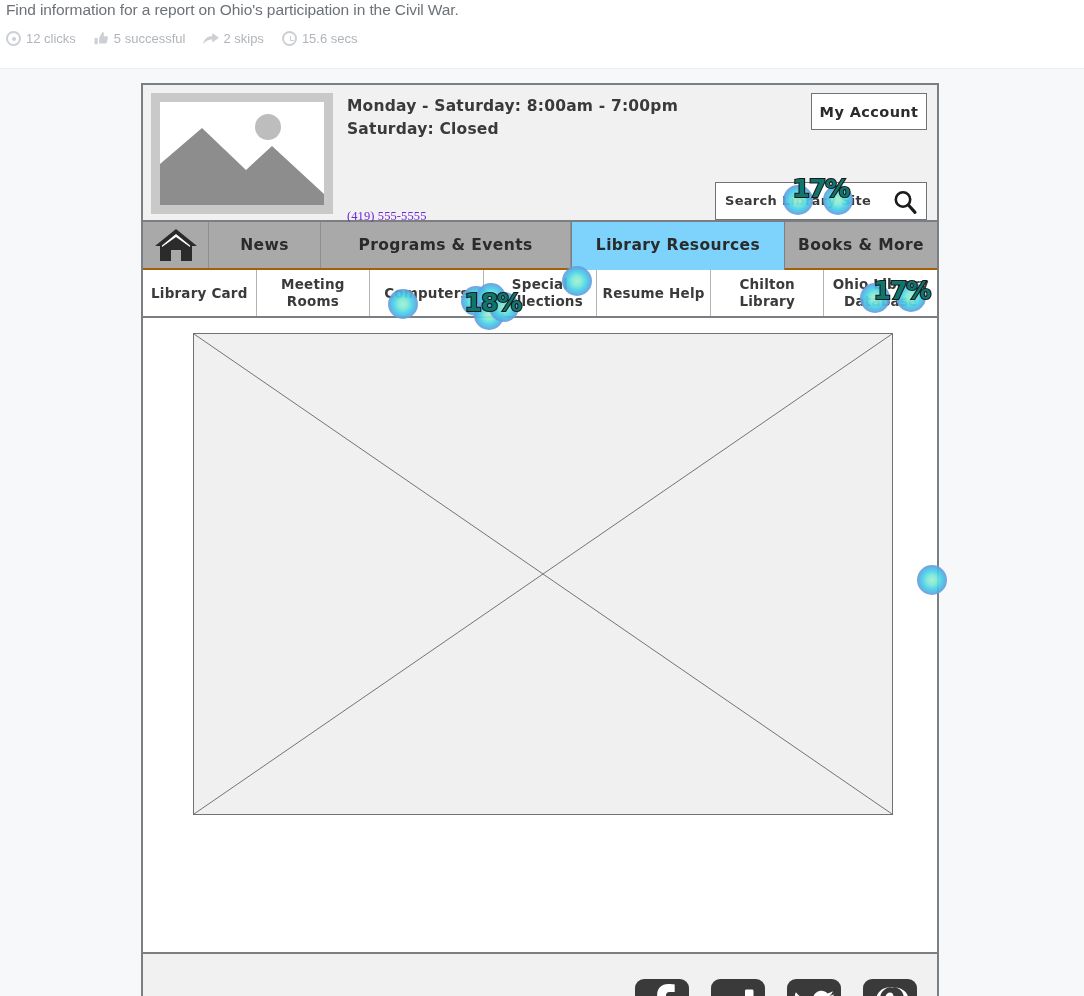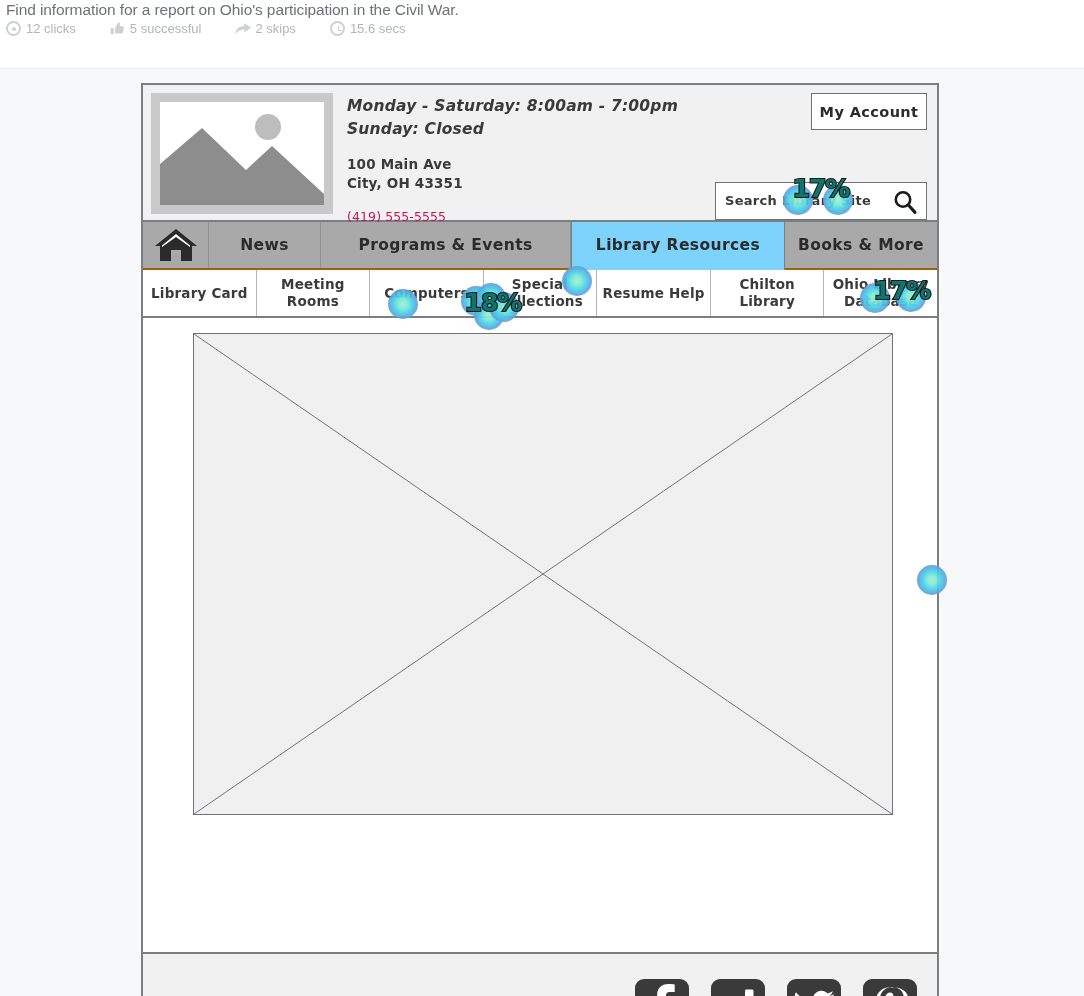--- a/index.html
+++ b/index.html
@@ -15,22 +15,22 @@
     position:absolute;left:0;top:0;width:1084px;height:68px;
     background:#ffffff;
   }
   #task-title{
     position:absolute;left:6px;top:1px;
     font-size:15.5px;color:#6d7278;letter-spacing:-.1px;
     white-space:nowrap;
     text-align:center;
   }
   #stats{
-    position:absolute;left:6px;top:21px;
-    display:flex;align-items:center;gap:16px;
+    position:absolute;left:6px;top:31px;
+    display:flex;align-items:center;gap:0px;
     font-size:13px;color:#b7bcc2;white-space:nowrap;
   }
   .stat{display:flex;align-items:center;margin-right:18px;}
   .stat .st-ico{
     width:15px;height:15px;margin-right:5px;display:inline-block;
     flex:0 0 auto;position:relative;
   }
   .stat .st-txt{color:#b0b5bb;}
   
   .ico-bullseye{border:2px solid #ccd0d5;border-radius:50%;box-sizing:border-box;}
@@ -71,30 +71,29 @@
   #logo-box{
     position:absolute;left:8px;top:8px;width:182px;height:121px;
     background:#ffffff;border:9px solid #c9c9c9;box-sizing:border-box;
     overflow:hidden;
   }
   #logo-box .mountain{position:absolute;left:0;top:0;width:100%;height:100%;}
   #hours{
     position:absolute;left:204px;top:10px;
     font-size:15.5px;color:#3a3a3a;line-height:23px;font-weight:bold;
     letter-spacing:.2px;
-    font-style:italic;
   }
   #addr{
     position:absolute;left:204px;top:70px;
     font-size:13.5px;color:#3a3a3a;line-height:19px;font-weight:bold;
     letter-spacing:.2px;
   }
   #phone{
     position:absolute;left:204px;top:124px;
-    font-size:12.5px;color:#be185d;letter-spacing:.1px;
+    font-size:12.5px;color:#6d28d9;letter-spacing:.1px;font-family:Liberation Serif, serif;
   }
   #account-btn{
     position:absolute;left:668px;top:8px;width:116px;height:37px;
     background:#ffffff;border:1px solid #6f7377;box-sizing:border-box;
     display:flex;align-items:center;justify-content:center;
     font-size:14.5px;color:#2b2b2b;font-weight:bold;letter-spacing:.4px;
     cursor:pointer;
   }
   #search-wrap{
     position:absolute;left:572px;top:97px;width:212px;height:38px;
@@ -231,27 +230,23 @@
       <div id="logo-box">
         <svg class="mountain" viewBox="0 0 164 103" preserveAspectRatio="none">
           <rect x="0" y="0" width="164" height="103" fill="#ffffff"></rect>
           <circle cx="108" cy="25" r="13" fill="#bdbdbd"></circle>
           <path d="M0 103 L0 62 L42 26 L86 68 L112 44 L164 92 L164 103 Z" fill="#8d8d8d"></path>
         </svg>
       </div>
 
       <div id="hours">
         <div>Monday - Saturday: 8:00am - 7:00pm</div>
-        <div>Sunday: Closed</div>
-      </div>
-
-      <div id="addr">
-        <div>100 Main Ave</div>
-        <div>City, OH 43351</div>
-      </div>
+        <div>Saturday: Closed</div>
+      </div>
+
 
       <div id="phone">(419) 555-5555</div>
 
       <div id="account-btn">My Account</div>
 
       <div id="search-wrap">
         <div id="search-input" placeholder="Search Library Site">Search Library Site</div>
         <span id="search-icon">
           <svg width="26" height="26" viewBox="0 0 26 26">
             <circle cx="11" cy="10.5" r="7.2" fill="none" stroke="#1a1a1a" stroke-width="2.6"></circle>

